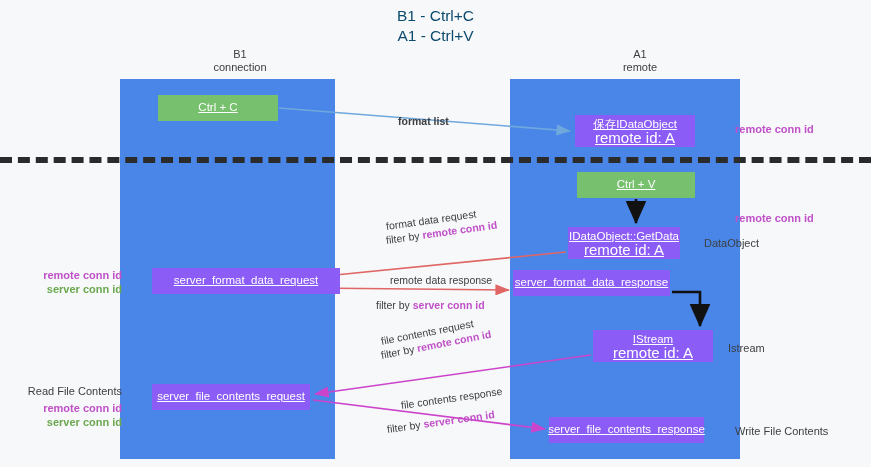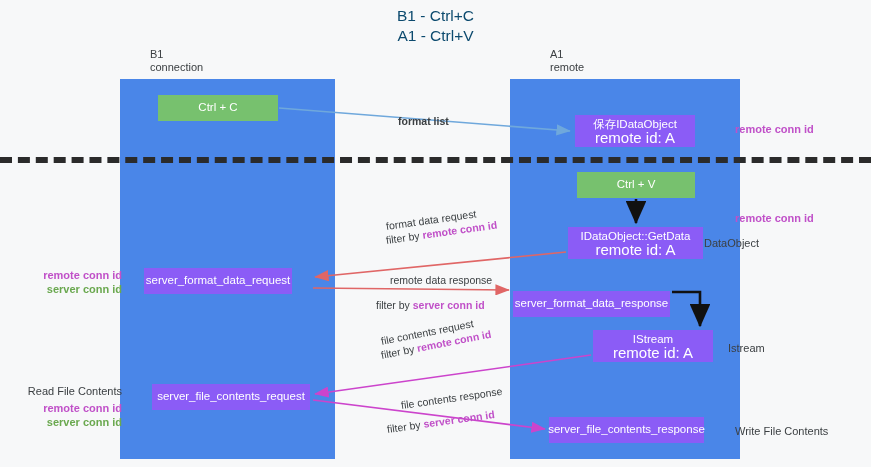--- a/index.html
+++ b/index.html
@@ -17,47 +17,47 @@
 
   
   #title{
     left:0;top:6px;width:871px;text-align:center;
     font-size:15.5px;line-height:20px;color:#0c4a6e;
     white-space:pre-line;
   }
 
   
   .lane-head{
-    font-size:11px;line-height:13px;color:#3c4043;
+    text-align:center;font-size:11px;line-height:13px;color:#3c4043;
     white-space:pre-line;
   }
   #head-b1{left:150px;top:48px;width:180px;}
   #head-a1{left:550px;top:48px;width:180px;}
 
   
   .lane{background:#4a86e8;}
   #lane-b1{left:120px;top:79px;width:215px;height:380px;}
   #lane-a1{left:510px;top:79px;width:230px;height:380px;}
 
   
   .box{
     display:flex;flex-direction:column;align-items:center;justify-content:center;
     text-align:right;color:#ffffff;font-size:11.5px;line-height:13.5px;
-    box-sizing:border-box;padding:2px 4px;
+    box-sizing:border-box;padding:2px 4px;text-decoration:underline;
   }
   .box.green{background:#77c16e;}
   .box.orange{background:#8b5cf6;}
   .box .l2{font-size:15px;}
 
   #box-ctrlc{left:158px;top:95px;width:120px;height:26px;}
   #box-save{left:575px;top:115px;width:120px;height:32px;}
   #box-ctrlv{left:577px;top:172px;width:118px;height:26px;}
-  #box-getdata{left:568px;top:227px;width:135px;height:32px;}
-  #box-sfdreq{left:144px;top:268px;width:148px;height:26px;}
-  #box-sfdres{left:513px;top:291px;width:157px;height:26px;}
+  #box-getdata{left:568px;top:227px;width:112px;height:32px;}
+  #box-sfdreq{left:152px;top:268px;width:188px;height:26px;}
+  #box-sfdres{left:513px;top:270px;width:157px;height:26px;}
   #box-istream{left:593px;top:330px;width:120px;height:32px;}
   #box-sfcreq{left:152px;top:384px;width:158px;height:26px;}
   #box-sfcres{left:549px;top:417px;width:155px;height:26px;}
 
   
   .side{font-size:11px;line-height:14px;}
   .purple{color:#c050c8;font-weight:bold;}
   .green-t{color:#6aa84f;font-weight:bold;}
   .plain{color:#3c4043;}
 

